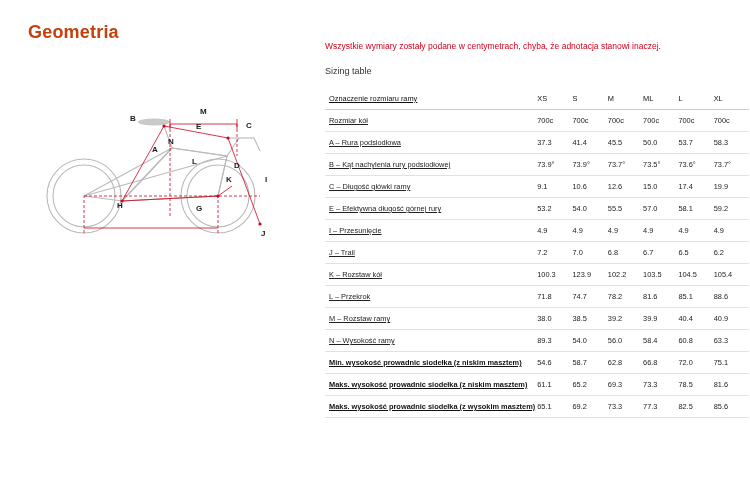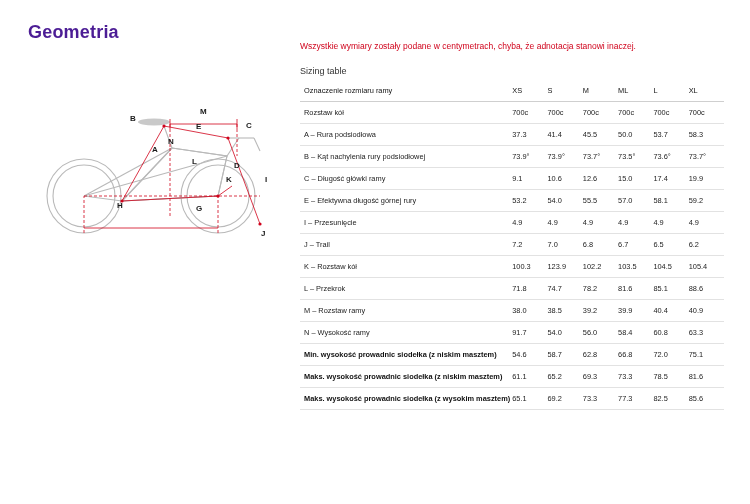--- a/index.html
+++ b/index.html
@@ -19,49 +19,49 @@
     overflow: hidden;
     background: #ffffff;
   }
   .title {
     position: absolute;
     left: 28px;
     top: 22px;
     font-size: 18px;
     font-weight: bold;
     letter-spacing: 0.2px;
-    color: #4c1d95;
+    color: #c2410c;
     text-align: center;
   }
   
   .diagram {
     position: absolute;
     left: 22px;
     top: 56px;
     width: 270px;
     height: 190px;
   }
   .diagram svg { display: block; }
   
   .right {
     position: absolute;
-    left: 300px;
+    left: 325px;
     top: 40px;
     width: 424px;
   }
   .note {
     color: #d0021b;
     font-size: 8.5px;
     line-height: 12px;
     margin-bottom: 14px;
   }
   .sizing-label {
     font-size: 9px;
     color: #333333;
-    margin-bottom: 4px;
+    margin-bottom: 12px;
   }
   table.geo {
     width: 424px;
     border-collapse: collapse;
     font-size: 7.4px;
     color: #222222;
   }
   table.geo th, table.geo td {
     text-align: left;
     padding: 6px 2px 6px 0;
@@ -70,20 +70,21 @@
     white-space: nowrap;
   }
   table.geo thead th {
     border-bottom: 1px solid #cfcfcf;
     color: #111111;
     font-size: 7.4px;
   }
   table.geo th.rowhead, table.geo td.rowhead {
     width: 182px;
     padding-left: 4px;
+    text-decoration: underline;
   }
   table.geo td.val, table.geo th.val {
     width: 42px;
   }
   tr.bold td.rowhead { font-weight: bold; color: #111; margin-left: 40px; }
   .dlabel { font-size: 8px; font-weight: bold; fill: #1a1a1a; }
   .dline { stroke: #d0021b; stroke-width: 0.8; fill: none; }
   .ddash { stroke: #d0021b; stroke-width: 0.8; fill: none; stroke-dasharray: 3 2; }
   .dgray { stroke: #b9b9b9; stroke-width: 1.1; fill: none; }
   .dgrayfill { fill: #c9c9c9; }
@@ -167,21 +168,21 @@
           <th class="val">XS</th>
           <th class="val">S</th>
           <th class="val">M</th>
           <th class="val">ML</th>
           <th class="val">L</th>
           <th class="val">XL</th>
         </tr>
       </thead>
       <tbody>
           <tr>
-            <td class="rowhead">Rozstaw kół</td>
+            <td class="rowhead">Rozmiar kół</td>
             <td class="val">700c</td>
             <td class="val">700c</td>
             <td class="val">700c</td>
             <td class="val">700c</td>
             <td class="val">700c</td>
             <td class="val">700c</td>
           </tr>
           <tr>
             <td class="rowhead">A – Rura podsiodłowa</td>
             <td class="val">37.3</td>
@@ -258,21 +259,21 @@
             <td class="rowhead">M – Rozstaw ramy</td>
             <td class="val">38.0</td>
             <td class="val">38.5</td>
             <td class="val">39.2</td>
             <td class="val">39.9</td>
             <td class="val">40.4</td>
             <td class="val">40.9</td>
           </tr>
           <tr>
             <td class="rowhead">N – Wysokość ramy</td>
-            <td class="val">91.7</td>
+            <td class="val">89.3</td>
             <td class="val">54.0</td>
             <td class="val">56.0</td>
             <td class="val">58.4</td>
             <td class="val">60.8</td>
             <td class="val">63.3</td>
           </tr>
           <tr class="bold">
             <td class="rowhead">Min. wysokość prowadnic siodełka (z niskim masztem)</td>
             <td class="val">54.6</td>
             <td class="val">58.7</td>

